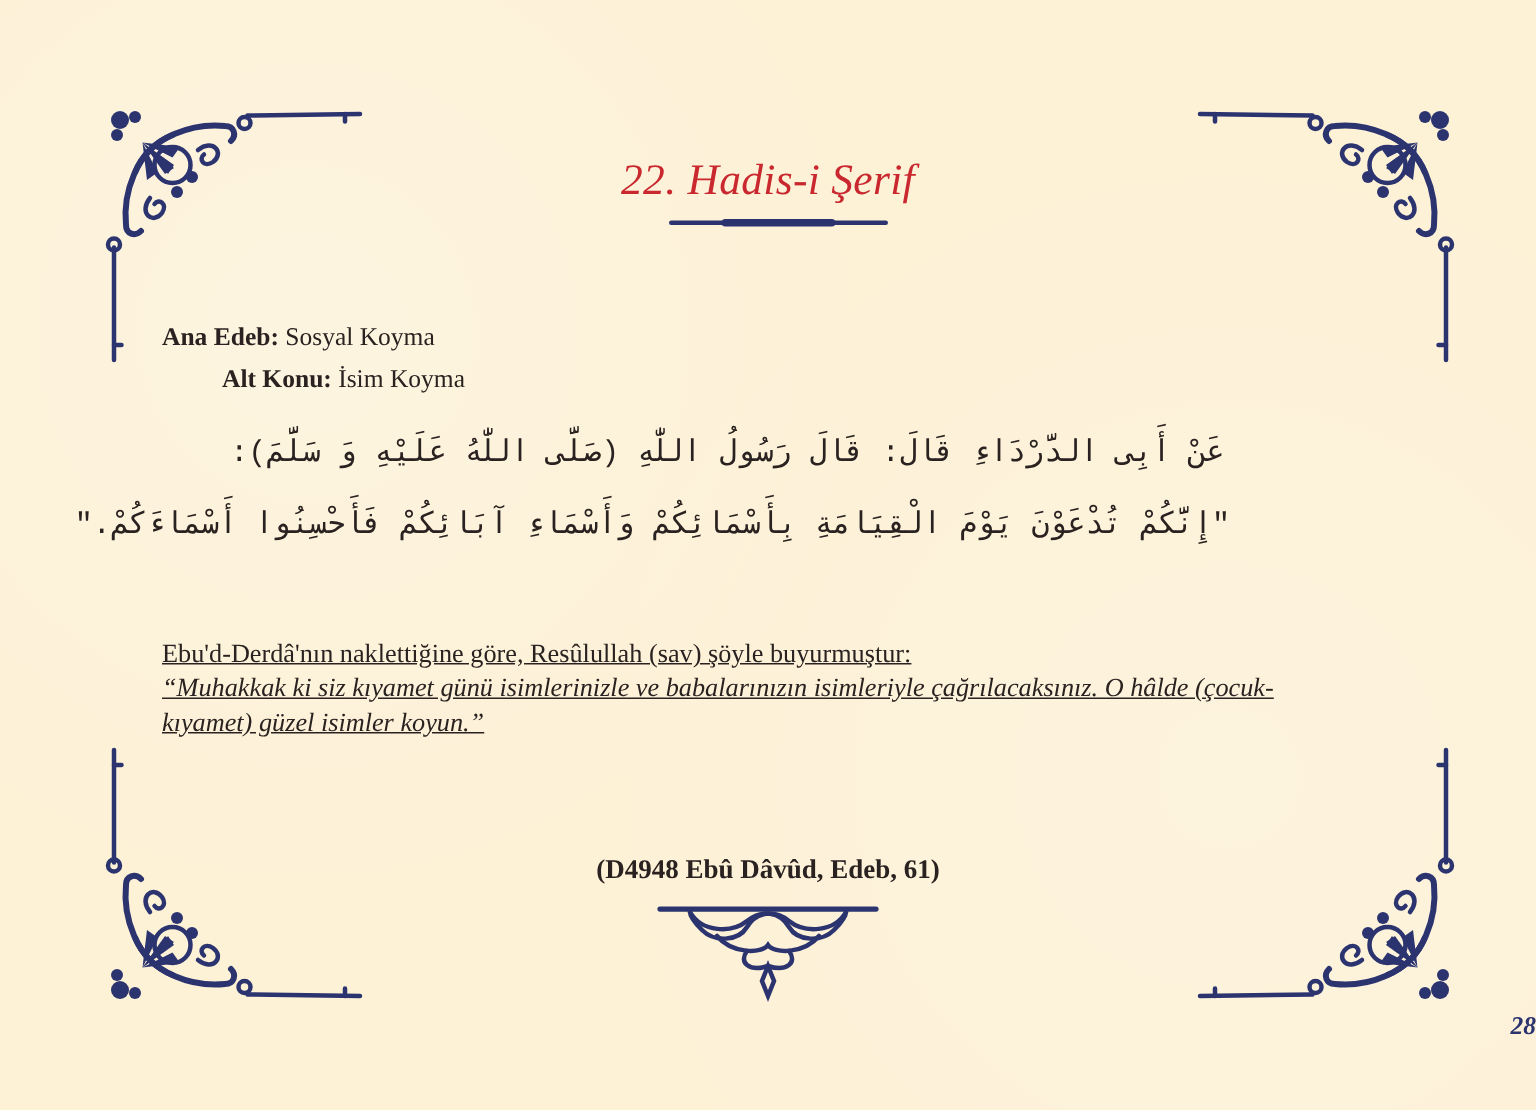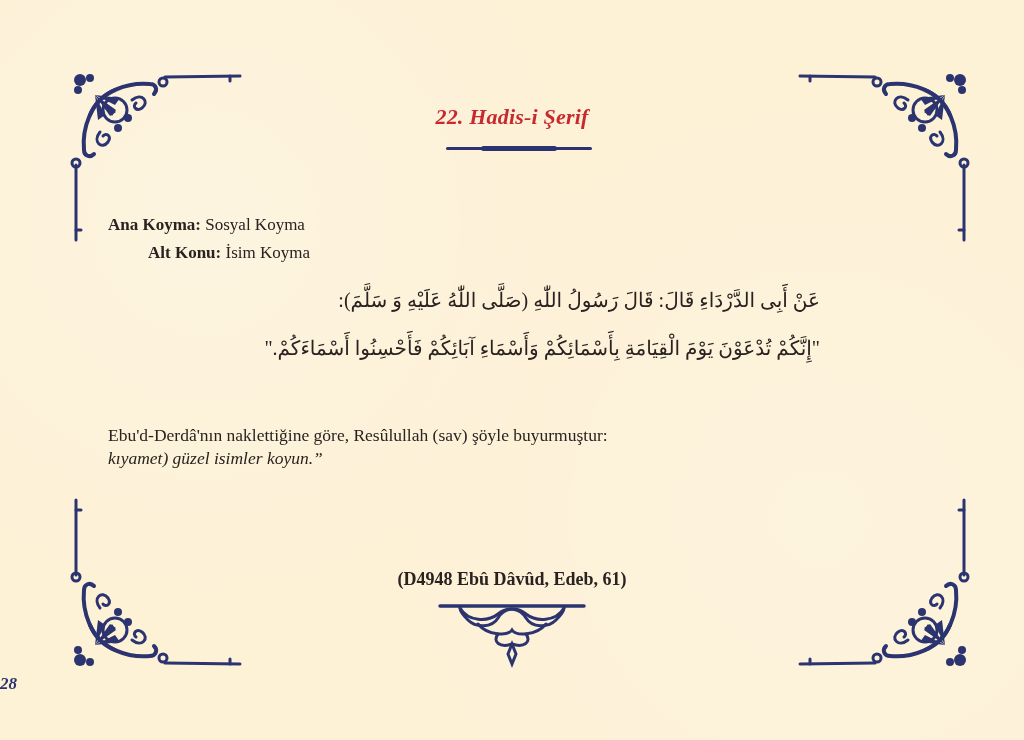--- a/index.html
+++ b/index.html
@@ -34,23 +34,23 @@
     .corner.tr { left: 790px; top: 70px; transform: scaleX(-1); }
     .corner.bl { left: 70px; top: 490px; transform: scaleY(-1); }
     .corner.br { left: 790px; top: 490px; transform: scale(-1,-1); }
 
     .title {
       position: absolute;
       left: 0; width: 1024px;
       top: 104px;
       text-align: center;
       color: #c8282e;
-      font-weight: bold;
+      font-weight: normal;
       font-style: italic;
-      font-size: 22px;
+      font-size: 29px;
       letter-spacing: 0.2px;
     }
     .title-rule {
       position: absolute;
       left: 446px;
       top: 147px;
       width: 146px;
       height: 3px;
       background: #2c3470;
       border-radius: 2px;
@@ -73,38 +73,39 @@
       color: #2a2220;
     }
     .meta b { font-weight: bold; }
     .meta.ana { top: 214px; }
     .meta.alt { top: 242px; margin-left: 40px; }
 
     .arabic {
       position: absolute;
       left: 150px;
       width: 670px;
-      text-align: right;
+      text-align: center;
       direction: rtl;
-      font-family: Liberation Serif, serif;
+      font-family: Liberation Mono, monospace;
       font-size: 20px;
       color: #2a2220;
       white-space: nowrap;
     }
     .arabic.l1 { top: 288px; }
     .arabic.l2 { top: 336px; font-size: 20px; }
 
     .narration {
       position: absolute;
       left: 108px;
       top: 424px;
       width: 820px;
       font-size: 17.5px;
       line-height: 23px;
       color: #2a2220;
+      text-decoration: underline;
     }
     .narration .quote {
       font-style: italic;
       display: block;
     }
 
     .source {
       position: absolute;
       left: 0; width: 1024px;
       top: 569px;
@@ -120,21 +121,21 @@
       top: 600px;
       width: 148px;
       height: 70px;
     }
     .divider svg { width: 100%; height: 100%; display: block; }
 
     .page-number {
       position: absolute;
       left: 0; width: 1024px;
       top: 674px;
-      text-align: left;
+      text-align: right;
       font-weight: bold;
       font-style: italic;
       font-size: 17px;
       color: #2c3470;
     }
   </style>
 </head>
 <body>
 
 <div class="page">
@@ -251,31 +252,32 @@
       </g>
     </svg>
   </div>
 
   <div class="title">22. Hadis-i Şerif</div>
   <div class="title-rule">
     <div class="thick"></div>
   </div>
 
   <div class="meta ana">
-    <b>Ana Koyma:</b><span> Sosyal Koyma</span>
+    <b>Ana Edeb:</b><span> Sosyal Koyma</span>
   </div>
   <div class="meta alt">
     <b>Alt Konu:</b><span> İsim Koyma</span>
   </div>
 
   <div class="arabic l1">عَنْ أَبِى الدَّرْدَاءِ قَالَ: قَالَ رَسُولُ اللّٰهِ (صَلَّى اللّٰهُ عَلَيْهِ وَ سَلَّمَ):</div>
   <div class="arabic l2">"إِنَّكُمْ تُدْعَوْنَ يَوْمَ الْقِيَامَةِ بِأَسْمَائِكُمْ وَأَسْمَاءِ آبَائِكُمْ فَأَحْسِنُوا أَسْمَاءَكُمْ."</div>
 
   <div class="narration">
     <span>Ebu'd-Derdâ'nın naklettiğine göre, Resûlullah (sav) şöyle buyurmuştur:</span>
+    <span class="quote">“Muhakkak ki siz kıyamet günü isimlerinizle ve babalarınızın isimleriyle çağrılacaksınız. O hâlde (çocuk-</span>
     <span class="quote">kıyamet) güzel isimler koyun.”</span>
   </div>
 
   <div class="source">(D4948 Ebû Dâvûd, Edeb, 61)</div>
 
   <div class="divider">
     <svg viewBox="0 0 148 70" xmlns="http://www.w3.org/2000/svg">
       <g fill="none" stroke="#2c3470" stroke-width="3" stroke-linecap="round">
         <path d="M2 6 L146 6" stroke-width="3.5"></path>
         <path d="M22 8 C 30 22, 50 22, 60 14 C 70 6, 82 8, 88 18 C 94 28, 110 28, 118 20 C 124 14, 126 10, 126 8"></path>

